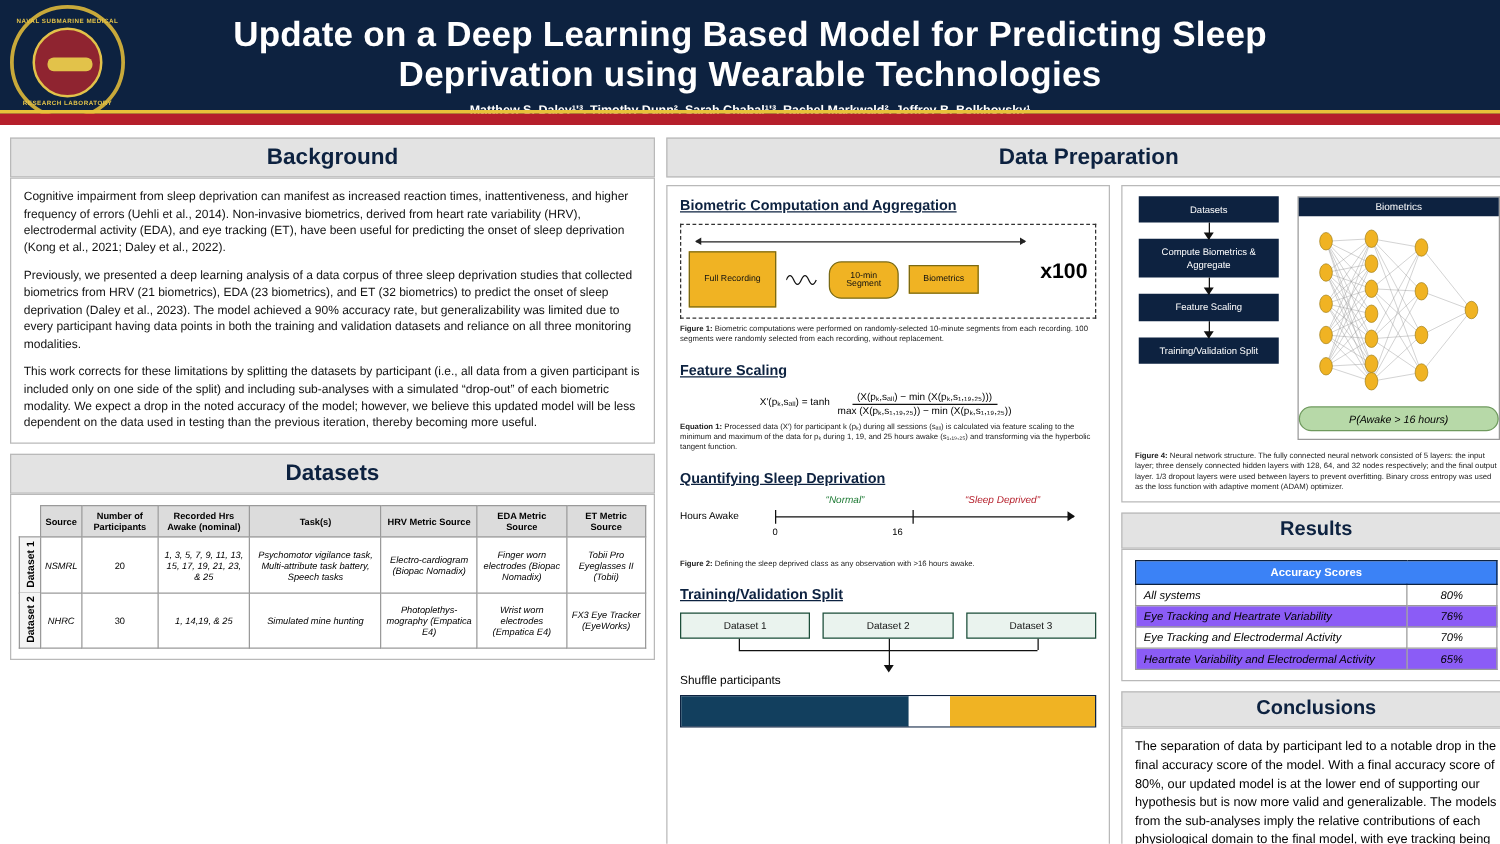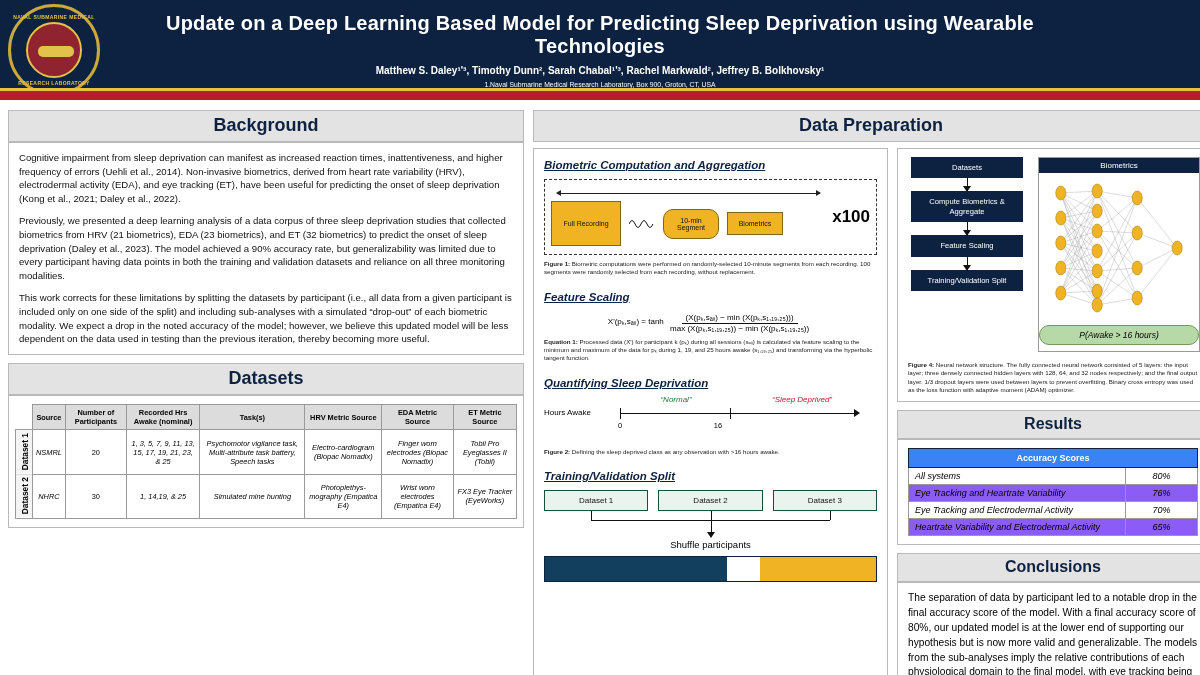--- a/index.html
+++ b/index.html
@@ -47,21 +47,21 @@
   }
   .logo-text-top, .logo-text-bot {
     position:absolute; left:0; width:100%; text-align:center;
     font-size:5px; letter-spacing:.4px; color:#e2c24a; font-weight:bold;
   }
   .logo-text-top { top:7px; }
   .logo-text-bot { bottom:7px; }
 
   .title {
     text-align:center;
-    font-size:20px; font-weight:bold;
+    font-size:28px; font-weight:bold;
     padding:12px 110px 0 110px;
     letter-spacing:.2px;
   }
   .authors {
     text-align:center; font-size:10px; font-weight:bold;
     margin-top:7px;
   }
   .affil {
     text-align:center; font-size:6.8px; line-height:1.5; margin-top:4px;
   }
@@ -102,21 +102,20 @@
     writing-mode:vertical-rl; transform:rotate(180deg);
     font-weight:bold; font-size:8.4px; background:#f4f4f4; width:16px;
   }
   table.dt td.italic { font-style:italic;margin-top:28px; }
 
   
   .mid-panel { border:1px solid #b9b9b9; padding:8px 10px; height:100%; }
   .sub-title {
     font-size:11.5px; font-weight:bold; text-decoration:underline; color:#0d2240;
     margin:2px 0 8px 0;
-    font-style:italic;
   }
   .fig-cap { font-size:6.2px; line-height:1.35; color:#222; margin-top:5px;}
   .fig-cap b { font-weight:bold; }
 
   
   .bio-diagram {
     border:1px dashed #333; padding:8px 6px; display:flex; align-items:center; gap:6px;
     position:relative; margin-top:4px;
   }
   .bio-inner { flex:1; }
@@ -166,21 +165,21 @@
   }
   .tv-join { position:relative; height:26px; }
   .tv-join .h { position:absolute; left:14%; right:14%; top:9px; height:1px; background:#111;}
   .tv-join .v1,.tv-join .v2,.tv-join .v3 { position:absolute; top:0; width:1px; height:9px; background:#111;}
   .tv-join .v1{left:14%;} .tv-join .v2{left:50%;} .tv-join .v3{left:86%;}
   .tv-join .down { position:absolute; left:50%; top:9px; width:1px; height:12px; background:#111;}
   .tv-join .down:after{
     content:""; position:absolute; left:-3.5px; bottom:-6px; width:0;height:0;
     border-left:4px solid transparent; border-right:4px solid transparent; border-top:6px solid #111;
   }
-  .shuffle { text-align:center; font-size:9.5px; margin:2px 0 6px 0;}
+  .shuffle { text-align:left; font-size:9.5px; margin:2px 0 6px 0;}
   .split-bar { display:flex; height:26px; border:1px solid #0d2240;}
   .split-bar .a { background:#123f5e; flex:0 0 55%; }
   .split-bar .b { background:#ffffff; flex:0 0 10%; }
   .split-bar .c { background:#f0b323; flex:1; }
 
   
   .prep-flow { display:flex; gap:10px; padding:8px 8px 4px 8px;}
   .flow-col { width:122px; flex:none; display:flex; flex-direction:column; align-items:center;}
   .flow-box {
     width:112px; background:#0d2240; color:#fff; font-size:7.6px; text-align:center;

